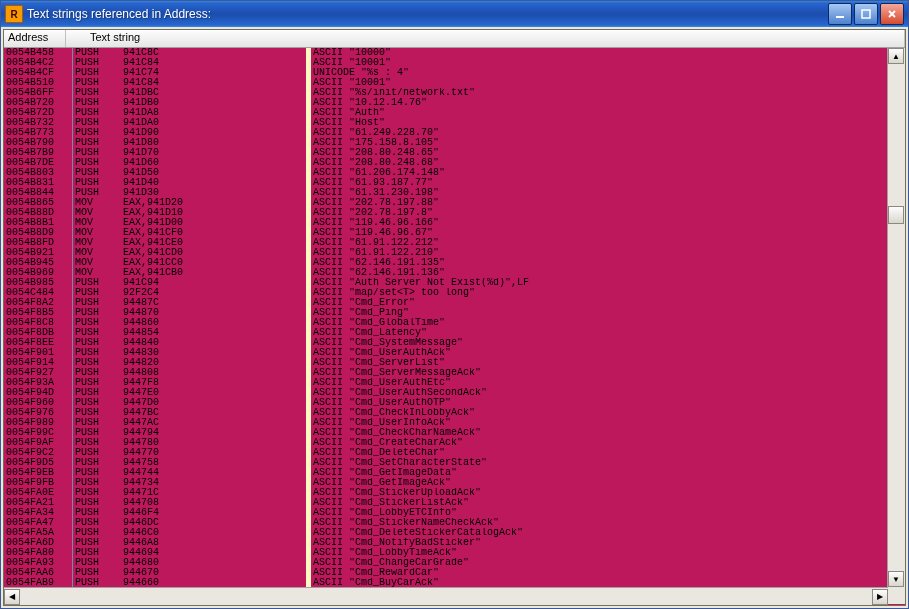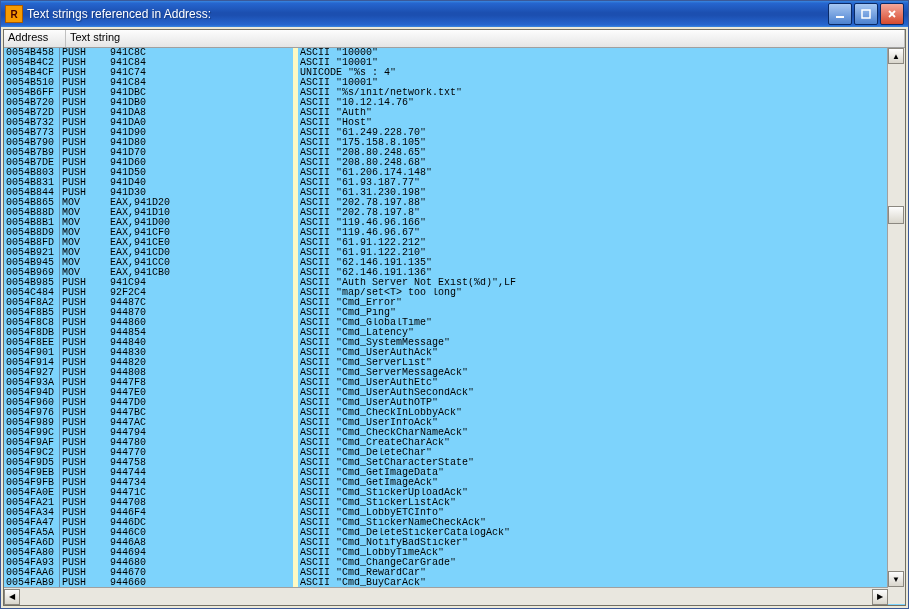--- a/index.html
+++ b/index.html
@@ -28,45 +28,45 @@
   .winbuttons { display:flex; gap:2px; margin-right:4px;}
   .winbtn {
     width:22px;height:20px;border:1px solid #0a2a66;
     border-radius:2px; background:linear-gradient(#a7c7f2,#4d82d0);
     display:flex;align-items:center;justify-content:center;
     color:#fff;font-weight:bold;font-family:Arial;
   }
   .winbtn.close{background:linear-gradient(#f5a79a,#d64a2e);}
   .client {
     flex:1; margin:2px; border:1px solid #716f64;
-    background:#7dd3fc; display:flex; flex-direction:column;
+    background:#be185d; display:flex; flex-direction:column;
     overflow:hidden;
   }
   .headers{
     display:flex; height:17px; background:linear-gradient(#fdfdfd,#e5e5e5);
     border-bottom:1px solid #a0a0a0; font-size:11px;
     user-select:none; flex-shrink:0;
   }
   .hcol{
     border-right:1px solid #c0c0c0; padding:1px 4px 0 4px;
     box-sizing:border-box; overflow:hidden; white-space:nowrap;
   }
   .hcol.addr{width:62px;}
   .hcol.dis{width:238px;}
-  .hcol.txt{flex:1;}
+  .hcol.txt{flex:1;margin-left:20px;}
   .body-wrap{flex:1; display:flex; overflow:hidden;}
   .rows{
     flex:1; overflow:hidden;
     font-family: "Terminal","Fixedsys","Courier New",monospace;
     font-size:10px; line-height:10px; color:#000;
     white-space:pre;
   }
   .row{display:flex;height:10px;}
   .c{overflow:hidden;box-sizing:border-box;padding:0 4px 0 2px;}
-  .c.addr{width:56px;border-right:1px solid #6a8fb0;}
+  .c.addr{width:69px;border-right:1px solid #6a8fb0;}
   .c.dis{width:238px;border-right:5px solid #fef9c3;}
   .c.txt{flex:1;}
   .vscroll{
     width:17px;background:#e9e7df;border-left:1px solid #a0a0a0;
     position:relative;flex-shrink:0;
   }
   .sbtn{
     position:absolute;left:0;width:16px;height:16px;
     background:linear-gradient(#fdfdfd,#d9d6cc);
     border:1px solid #8b8880;box-sizing:border-box;

